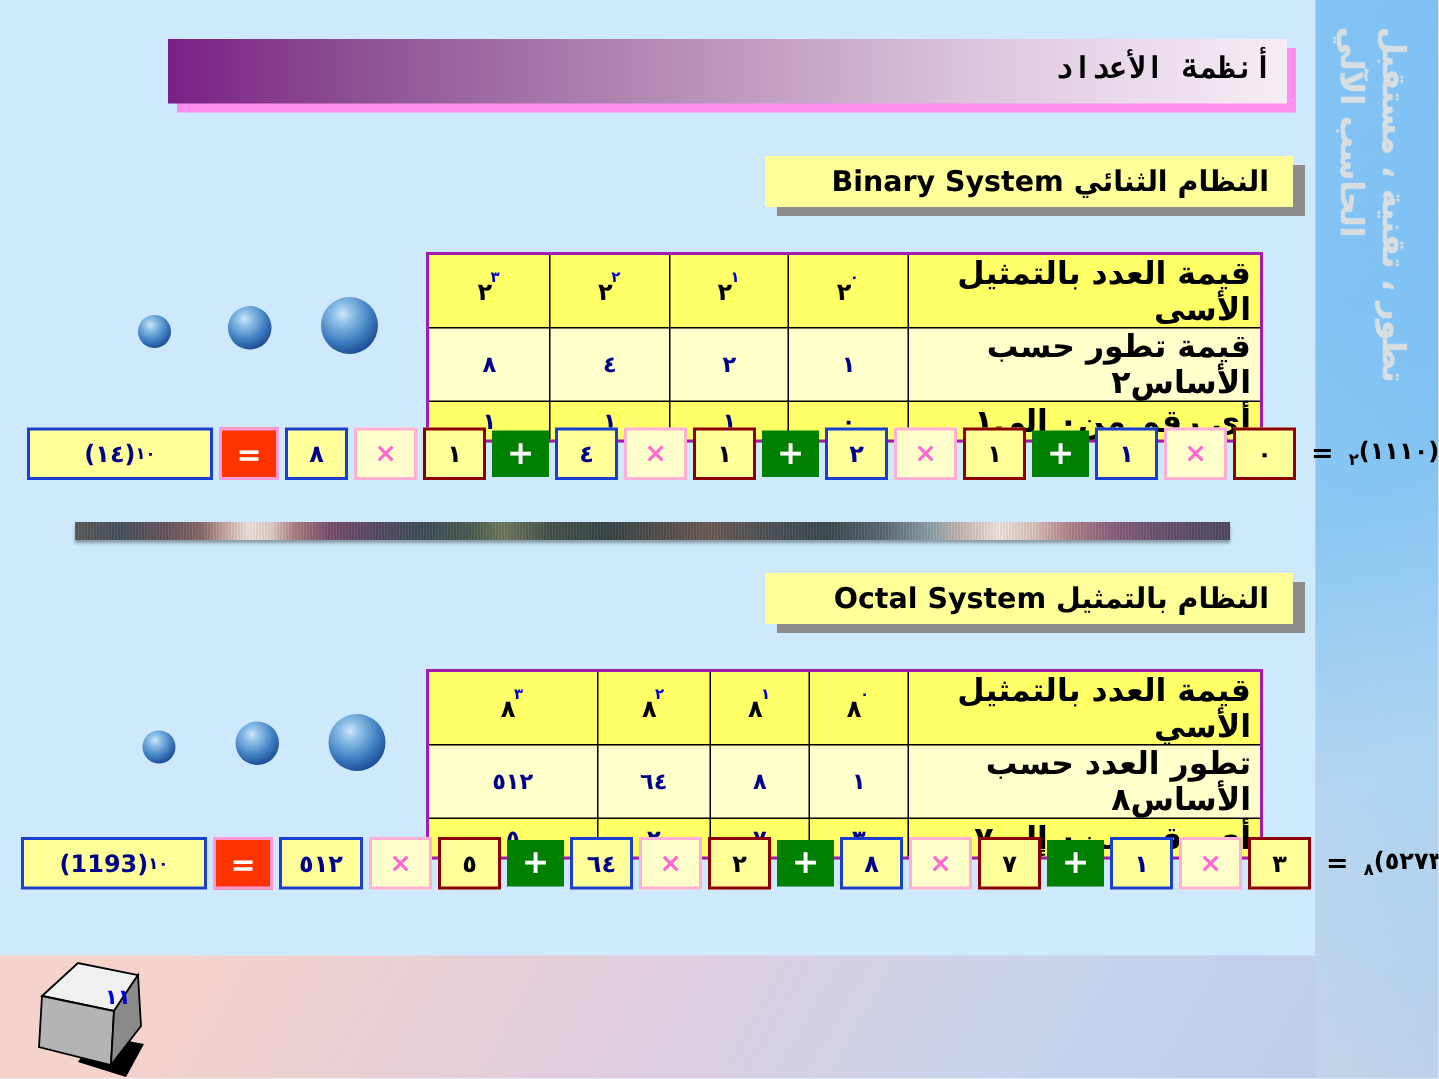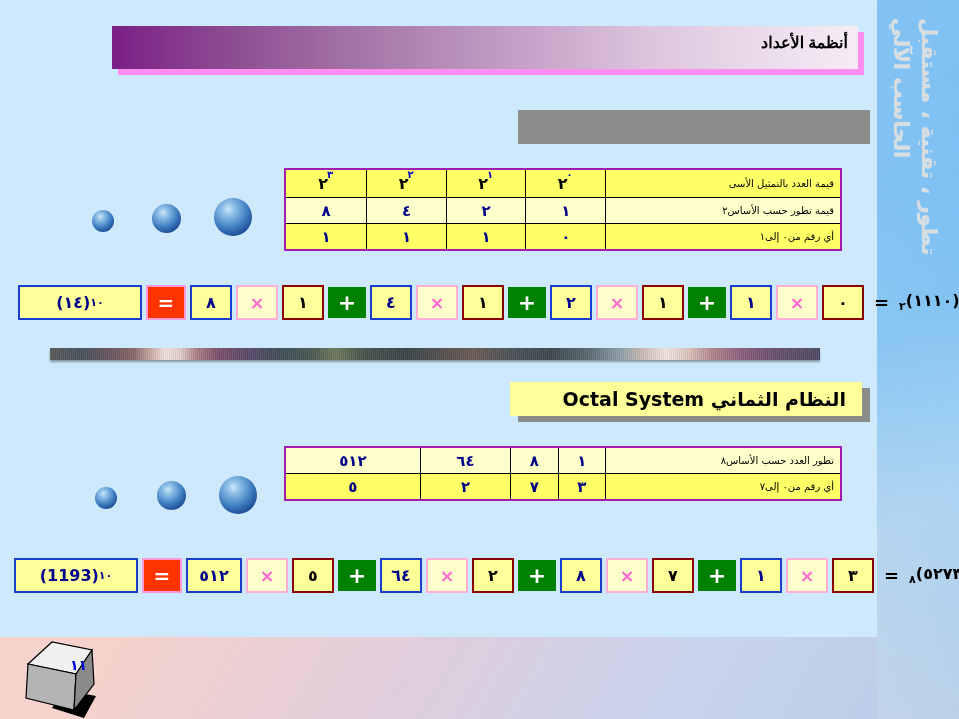--- a/index.html
+++ b/index.html
@@ -27,34 +27,34 @@
     font-family:"DejaVu Sans",sans-serif;direction:rtl;
     text-shadow:0 0 1px rgba(255,255,255,.6);
   }
   .side-line1{transform:rotate(90deg) translate(6px,-62px);}
   .side-line2{transform:rotate(90deg) translate(6px,-34px);}
 
   
   .title-shadow{position:absolute;left:118px;top:32px;width:746px;height:43px;background:#ff8ef0;}
   .title-bar{position:absolute;left:112px;top:26px;width:746px;height:43px;
     background:linear-gradient(to left,#f6ecf5 0%,#eadaea 14%,#dcc5dd 28%,#c9a7ca 42%,#b48cb6 56%,#a06ea3 70%,#8d4d92 84%,#7b1f86 100%);}
-  .title-bar .t{position:absolute;right:10px;top:7px;color:#000;font-size:16px;font-weight:bold;
-    direction:rtl;font-family:Liberation Serif, serif;}
+  .title-bar .t{position:absolute;right:10px;top:7px;color:#000;font-size:20px;font-weight:bold;
+    direction:rtl;font-family:Liberation Mono, monospace;}
 
   
   .sec-shadow{position:absolute;background:#8c8c8c;}
   .sec-box{position:absolute;background:#ffff99;display:flex;align-items:center;justify-content:flex-end;}
   .sec-box .t{color:#000;font-size:19px;font-weight:bold;direction:rtl;padding-right:16px;
     font-family:"DejaVu Sans",sans-serif;white-space:nowrap;}
 
   
   .ntable{position:absolute;border:2px solid #a21caf;border-collapse:collapse;background:#fca5a5;}
   .ntable td{border:1px solid #000;text-align:center;vertical-align:middle;
     font-family:"DejaVu Sans",sans-serif;color:#00008b;font-size:15px;padding:0;height:25px;}
-  .ntable td.lbl{background:#ffff66;color:#000;font-weight:normal;font-size:10px;
+  .ntable td.lbl{background:#ffff66;color:#000;font-weight:bold;font-size:21px;
     direction:rtl;text-align:right;padding-right:6px;width:228px;}
   .ntable tr.r1 td{background:#ffff66;height:27px;}
   .ntable tr.r2 td{background:#ffffcc;}
   .ntable tr.r2 td.lbl{background:#ffffcc;}
   .ntable tr.r3 td{background:#ffff66;}
   .pw{color:#000;font-weight:bold;font-size:16px;position:relative;display:inline-block;}
   .pw sup{color:#0000cd;font-size:10px;font-weight:bold;position:relative;top:-5px;left:-1px;}
   .digit{color:#0000cd;font-weight:bold;font-size:15px;}
   .digit2{color:#00008b;font-weight:bold;font-size:15px;}
 
@@ -110,20 +110,23 @@
     <span class="side-line1">تطور ، تقنية ، مستقبل</span>
     <span class="side-line2">الحاسب الآلي</span>
   </div>
 
   <div class="title-shadow"></div>
   <div class="title-bar">
     <div class="t">أنظمة الأعداد</div>
   </div>
 
   <div class="sec-shadow" style="left:518px;top:110px;width:352px;height:34px;"></div>
+  <div class="sec-box" style="left:510px;top:104px;width:352px;height:34px;">
+    <div class="t">النظام الثنائي Binary System</div>
+  </div>
 
   <div class="sph" style="left:92px;top:210px;width:22px;height:22px;"></div>
   <div class="sph" style="left:152px;top:204px;width:29px;height:29px;"></div>
   <div class="sph" style="left:214px;top:198px;width:38px;height:38px;"></div>
 
   <table class="ntable" style="left:284px;top:168px;width:558px;">
     <tbody>
         <tr class="r1">
       <td>
         <span class="pw"><span>٢</span><sup>٣</sup></span>
@@ -185,29 +188,44 @@
     <div class="eqsign">=</div>
     <div class="eqlabel">
       <span>العدد(١١١٠)</span><sub>٢</sub>
     </div>
   </div>
 
   <div class="divider"></div>
 
   <div class="sec-shadow" style="left:518px;top:388px;width:352px;height:34px;"></div>
   <div class="sec-box" style="left:510px;top:382px;width:352px;height:34px;">
-    <div class="t">النظام الثماني Octal System</div>
+    <div class="t">النظام بالتمثيل Octal System</div>
   </div>
 
   <div class="sph" style="left:95px;top:487px;width:22px;height:22px;"></div>
   <div class="sph" style="left:157px;top:481px;width:29px;height:29px;"></div>
   <div class="sph" style="left:219px;top:476px;width:38px;height:38px;"></div>
 
   <table class="ntable" style="left:284px;top:446px;width:558px;">
     <tbody>
+        <tr class="r1">
+      <td>
+        <span class="pw"><span>٨</span><sup>٣</sup></span>
+      </td>
+      <td>
+        <span class="pw"><span>٨</span><sup>٢</sup></span>
+      </td>
+      <td>
+        <span class="pw"><span>٨</span><sup>١</sup></span>
+      </td>
+      <td>
+        <span class="pw"><span>٨</span><sup>٠</sup></span>
+      </td>
+      <td class="lbl">قيمة العدد بالتمثيل الأسي</td>
+    </tr>
     <tr class="r2">
       <td class="digit">٥١٢</td>
       <td class="digit">٦٤</td>
       <td class="digit">٨</td>
       <td class="digit">١</td>
       <td class="lbl">تطور العدد حسب الأساس٨</td>
     </tr>
     <tr class="r3">
       <td class="digit2">٥</td>
       <td class="digit2">٢</td>

